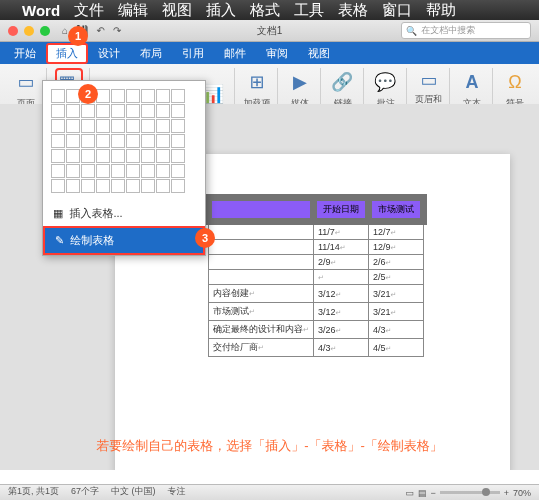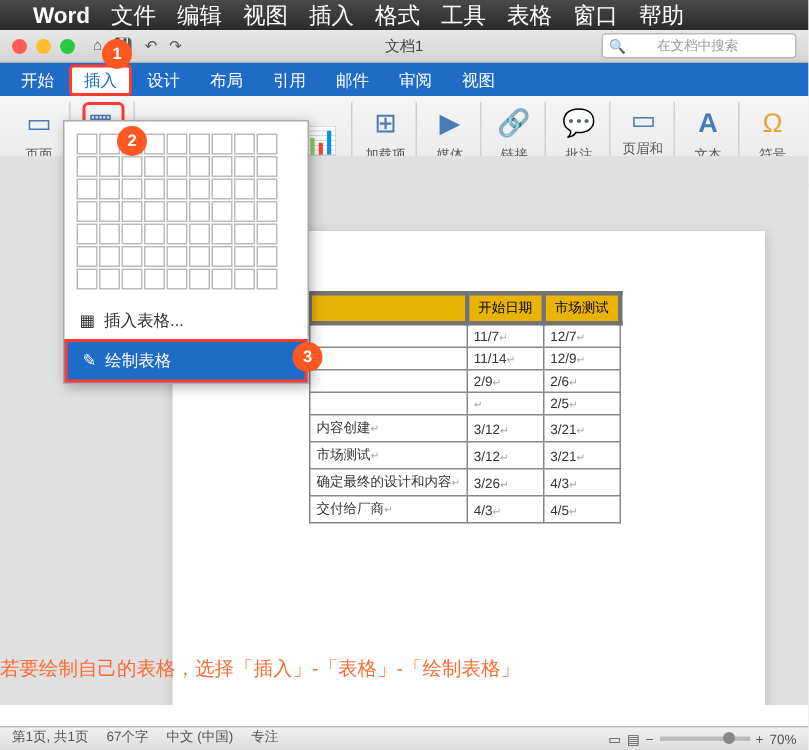--- a/index.html
+++ b/index.html
@@ -30,23 +30,23 @@
 .grid{padding:8px;display:grid;grid-template-columns:repeat(9,14px);grid-template-rows:repeat(7,14px);gap:1px}
 .cell{background:#fff;border:1px solid #bbb}
 .menuitem{padding:5px 10px;font-size:11px;display:flex;align-items:center;gap:6px;color:#333}
 .menuitem.disabled{color:#aaa}
 .menuitem.sel{background:#1e6cc7;color:#fff;border:2px solid #ff3b30;position:relative}
 .c3{position:absolute;right:-12px;top:0;width:20px;height:20px;background:#ff5722;border-radius:50%;color:#fff;display:flex;align-items:center;justify-content:center;font-size:11px;font-weight:bold}
 .canvas{position:absolute;top:104px;left:0;right:0;bottom:30px;background:#e0e0e0;overflow:hidden}
 .page{position:absolute;top:50px;left:115px;width:395px;height:320px;background:#fff;box-shadow:0 2px 8px rgba(0,0,0,0.2)}
 .dtable{position:absolute;top:40px;left:90px;border-collapse:collapse;font-size:9px}
 .dtable td{border:1px solid #888;padding:2px 4px;color:#333}
-.dtable th{border:3px solid #737373;padding:2px 6px;font-weight:normal;background:#eab308}
+.dtable th{border:7px solid #737373;padding:2px 6px;font-weight:normal;background:#8b5cf6}
 .para{color:#aaa;font-size:7px}
-.caption{position:absolute;bottom:15px;left:0;right:0;font-size:13px;color:#ff6b35;font-weight:500}
+.caption{position:absolute;bottom:15px;left:0;right:0;text-align:center;font-size:13px;color:#ff6b35;font-weight:500}
 .statusbar{position:absolute;bottom:0;left:0;right:0;height:16px;background:linear-gradient(#f0f0f0,#dcdcdc);border-top:1px solid #bbb;display:flex;font-size:9px;color:#555;padding:0 8px;gap:12px}
 .zoom{margin-left:auto;display:flex;align-items:center;gap:4px}
 .slider{width:60px;height:3px;background:#bbb;position:relative}
 .thumb{position:absolute;width:8px;height:8px;background:#888;border-radius:50%;top:-3px;left:42px}
 </style>
 </head>
 <body>
 
 <div class="menubar">
 <span class="apple"></span>
@@ -70,21 +70,21 @@
 </div>
 <div class="qat">
 <span>⌂</span>
 <span>💾</span>
 <span>↶</span>
 <span>↷</span>
 </div>
 <span class="doc-title">文档1</span>
 <div class="searchbox">
 <span>🔍</span>
-<span style="margin-left:21px">在文档中搜索</span>
+<span style="margin-left:4px">在文档中搜索</span>
 </div>
 </div>
 
 <div class="tabs">
 <span class="tab">开始</span>
 <span class="tab active highlight">插入</span>
 <span class="tab">设计</span>
 <span class="tab">布局</span>
 <span class="tab">引用</span>
 <span class="tab">邮件</span>

